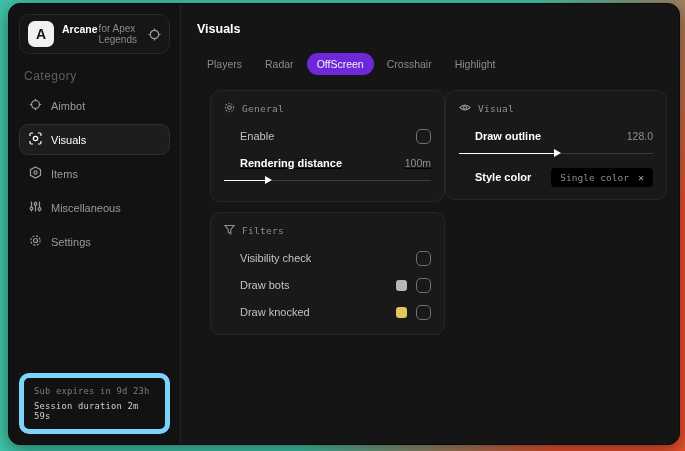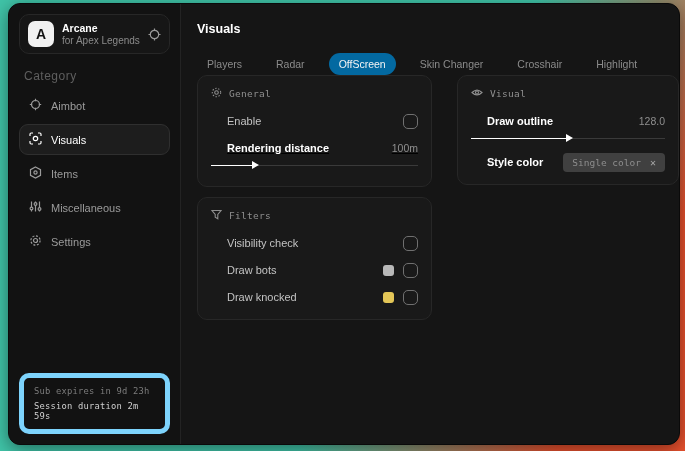--- a/index.html
+++ b/index.html
@@ -22,21 +22,21 @@
   }
   .brand-card {
     border:1px solid #272727; border-radius:10px; padding:6px 8px;
     display:flex; align-items:center; gap:8px; background:#161616;
   }
   .logo {
     width:26px; height:26px; background:#f1f1f1; color:#121212;
     border-radius:7px; display:flex; align-items:center; justify-content:center;
     font-weight:bold; font-size:14px; flex-shrink:0;
   }
-  .brand-text { display:flex; flex-direction:column; gap:1px; }
+  .brand-text { display:flex; flex-direction:row; gap:1px; }
   .brand-title { font-size:10.5px; font-weight:bold; color:#ffffff; }
   .brand-sub   { font-size:10px; color:#8b8b8b; }
   .brand-action { margin-left:auto; color:#9a9a9a; display:flex; }
   .category {
     font-size:12px; color:#5f5f5f; letter-spacing:.5px;
     margin:15px 5px 7px;
   }
   .nav-item {
     display:flex; align-items:center; gap:9px;
     padding:7px 9px; border-radius:9px; border:1px solid transparent;
@@ -46,27 +46,27 @@
   .nav-item svg { flex-shrink:0; }
   .footer-card {
     margin-top:auto; border:5px solid #7dd3fc; border-radius:10px;
     padding:8px 10px; font-family:"DejaVu Sans Mono", monospace;
   }
   .footer-line1 { font-size:8.8px; color:#7c7c7c; margin-bottom:5px; letter-spacing:.2px; }
   .footer-line2 { font-size:8.8px; color:#cfcfcf; letter-spacing:.2px; }
   
   .main { flex:1; padding:14px 12px 14px 16px; display:flex; flex-direction:column; }
   .page-title { font-size:12.5px; font-weight:bold; color:#ffffff; margin:4px 0 17px; }
-  .tabs { display:flex; gap:14px; }
+  .tabs { display:flex; gap:3px; margin-bottom:15px; }
   .tab {
     padding:5px 10px; font-size:10.5px; color:#8b8b8b;
     border-radius:13px; cursor:pointer; white-space:nowrap;
   }
-  .tab.selected { background:#0369a1; color:#f4f4f4; }
-  .content { display:flex; gap:25px; align-items:flex-start; }
+  .tab.selected { background:#6d28d9; color:#f4f4f4; }
+  .content { display:flex; gap:0; align-items:flex-start;justify-content:flex-end; }
   .col { display:flex; flex-direction:column; gap:10px; }
   .panel {
     background:#191919; border:1px solid #272727; border-radius:10px;
     padding:11px 13px 12px; width:235px;
   }
   .panel-head {
     display:flex; align-items:center; gap:7px;
     color:#8f8f8f; font-family:"DejaVu Sans Mono", monospace;
     font-size:9.5px; margin-bottom:11px; letter-spacing:.3px;
   }
@@ -84,21 +84,21 @@
   .slider { position:relative; height:10px; margin:1px 0 4px; cursor:pointer; }
   .slider .track { position:absolute; left:0; right:0; top:4.5px; height:1.5px; background:#3a3a3a; }
   .slider .fill  { position:absolute; left:0; top:4.5px; height:1.5px; background:#ffffff; }
   .slider .thumb {
     position:absolute; top:1px; width:0; height:0; margin-left:-2px;
     border-left:7px solid #ffffff;
     border-top:4px solid transparent; border-bottom:4px solid transparent;
   }
   .select-pill {
     display:flex; align-items:center; gap:9px;
-    background:#404040; border-radius:4px; padding:4px 9px;
+    background:#000000; border-radius:4px; padding:4px 9px;
     font-family:"DejaVu Sans Mono", monospace;
     font-size:9.5px; color:#8d8d8d; cursor:pointer;
   }
   .select-pill .clear { color:#a5a5a5; font-size:10px; cursor:pointer; }
 </style>
 </head>
 <body>
 
 <div class="window">
 
@@ -190,21 +190,20 @@
   </div>
 
   <div class="main">
 
     <div class="page-title">Visuals</div>
 
     <div class="tabs">
       <div class="tab">Players</div>
       <div class="tab">Radar</div>
       <div class="tab selected">OffScreen</div>
-      <div class="tab">Skin Changer</div>
       <div class="tab">Crosshair</div>
       <div class="tab">Highlight</div>
     </div>
 
     <div class="content">
 
       <div class="col">
 
         <div class="panel">
           <div class="panel-head">

